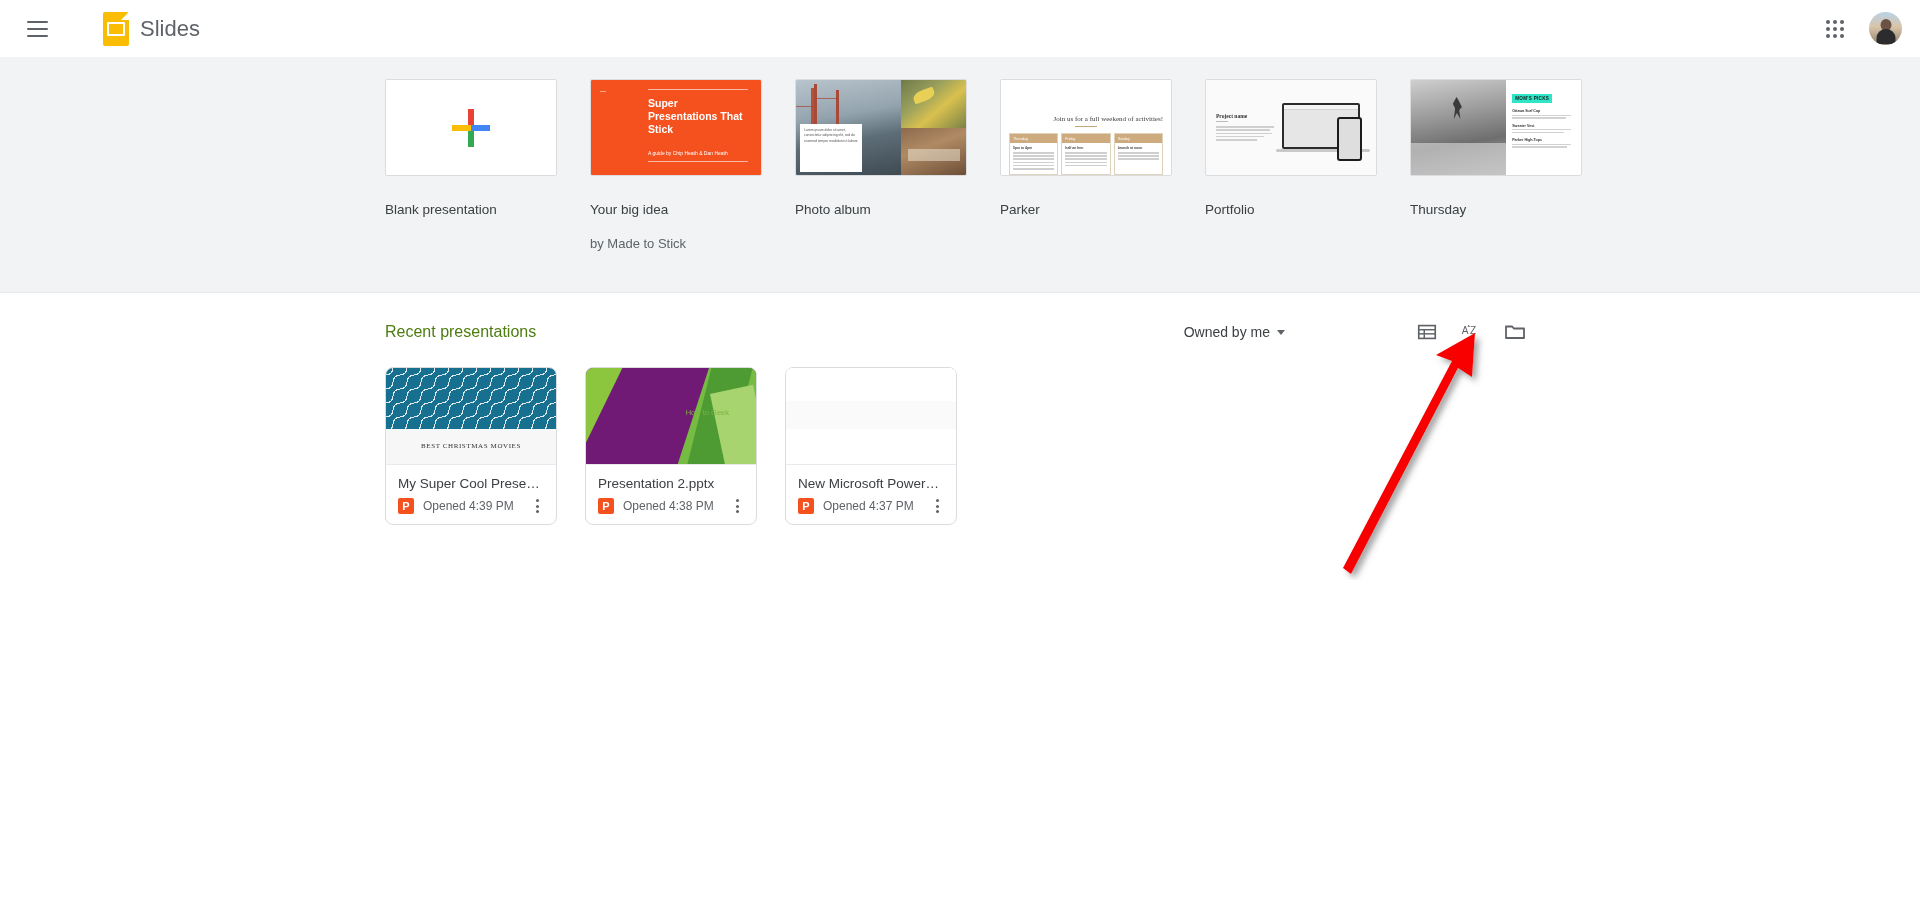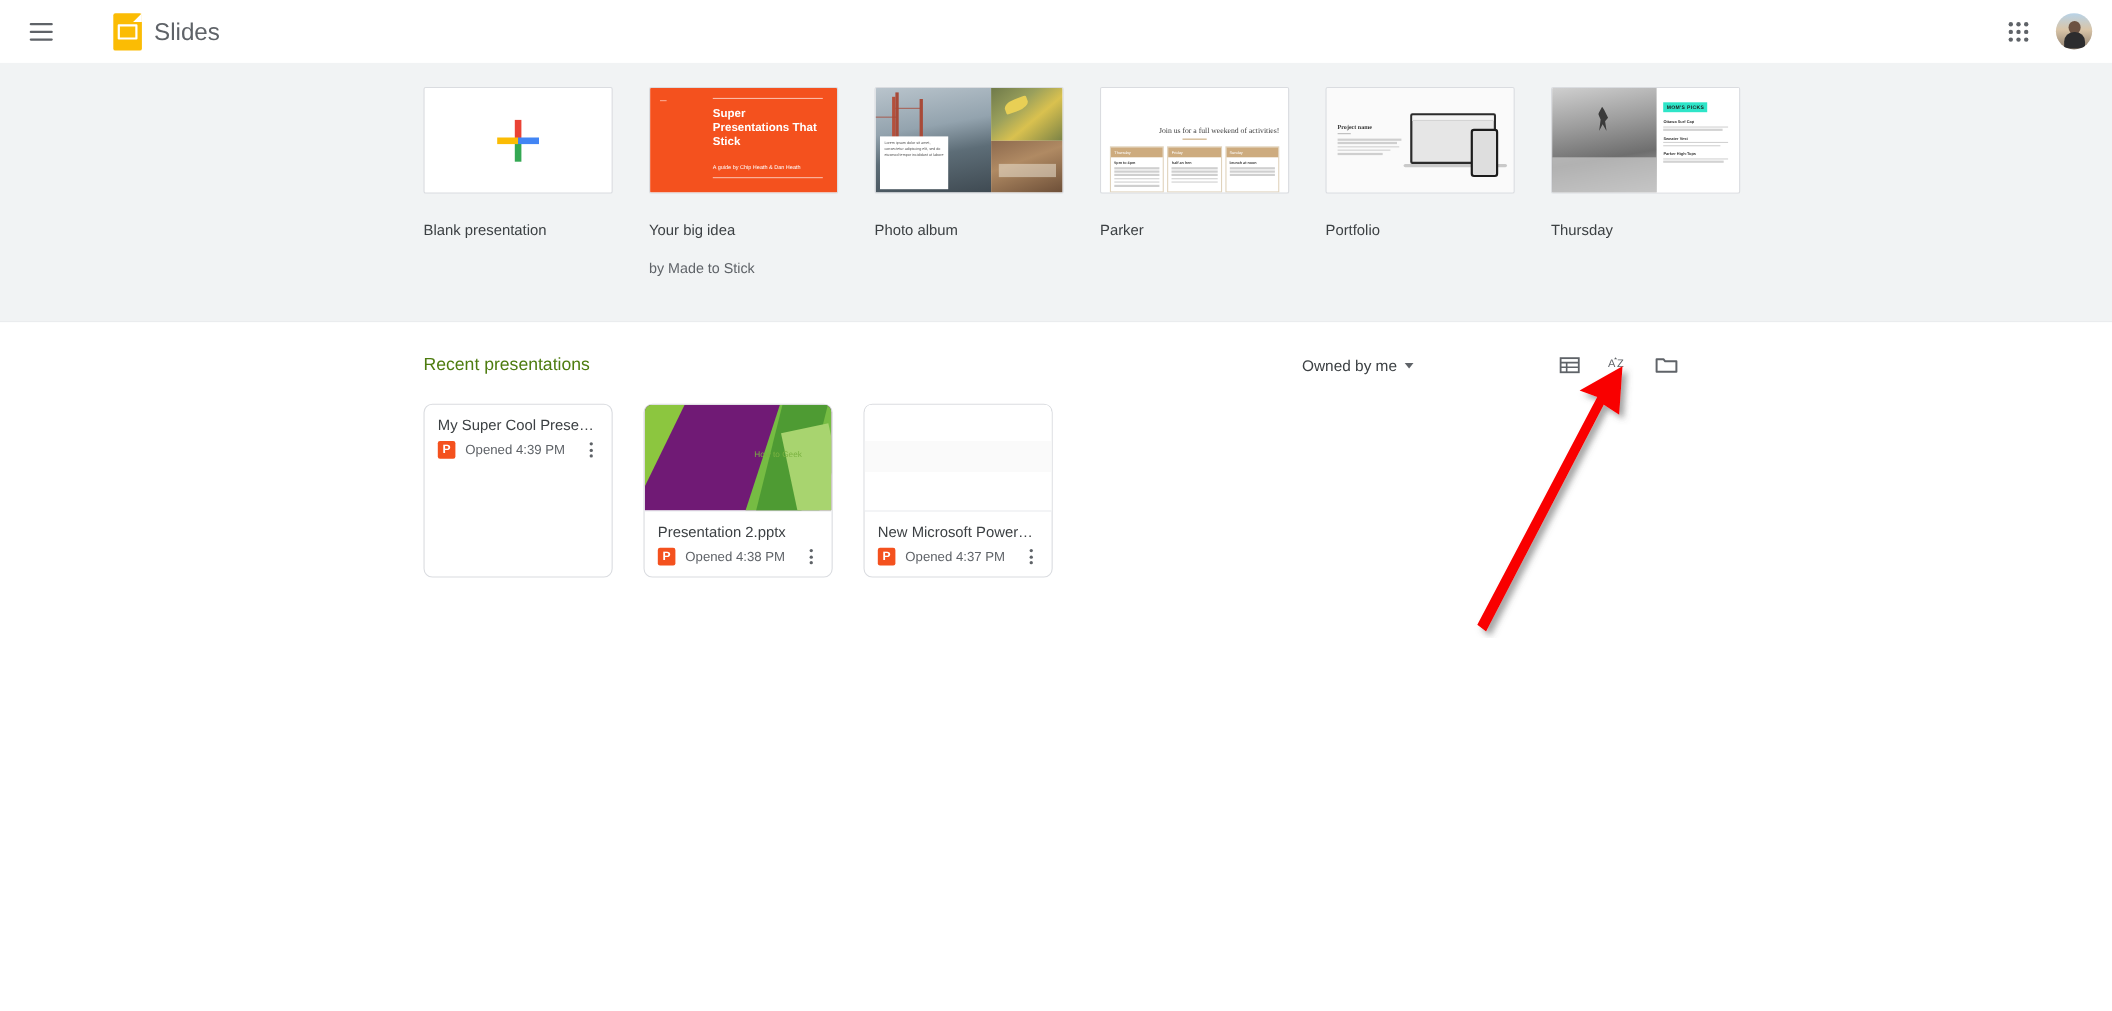--- a/index.html
+++ b/index.html
@@ -526,20 +526,26 @@
           <svg width="24" height="24" viewBox="0 0 24 24">
             <path d="M3 6.5h6.2l1.6 2H21v9.5H3z" fill="none" stroke="#5f6368" stroke-width="1.8" stroke-linejoin="round"></path>
           </svg>
         </div>
       </div>
     </div>
 
     <div class="cards">
 
       <div class="card">
+        <div class="card-thumb">
+          <div class="xmas">
+            <div class="xmas-pat"></div>
+            <div class="xmas-cap">BEST CHRISTMAS MOVIES</div>
+          </div>
+        </div>
         <div class="card-body">
           <div class="card-title">My Super Cool Presentati...</div>
           <div class="card-meta">
             <div class="ppt-badge">P</div>
             <div class="opened">Opened 4:39 PM</div>
             <div class="card-kebab">
                 <i></i>
                 <i></i>
                 <i></i>
               </div>

